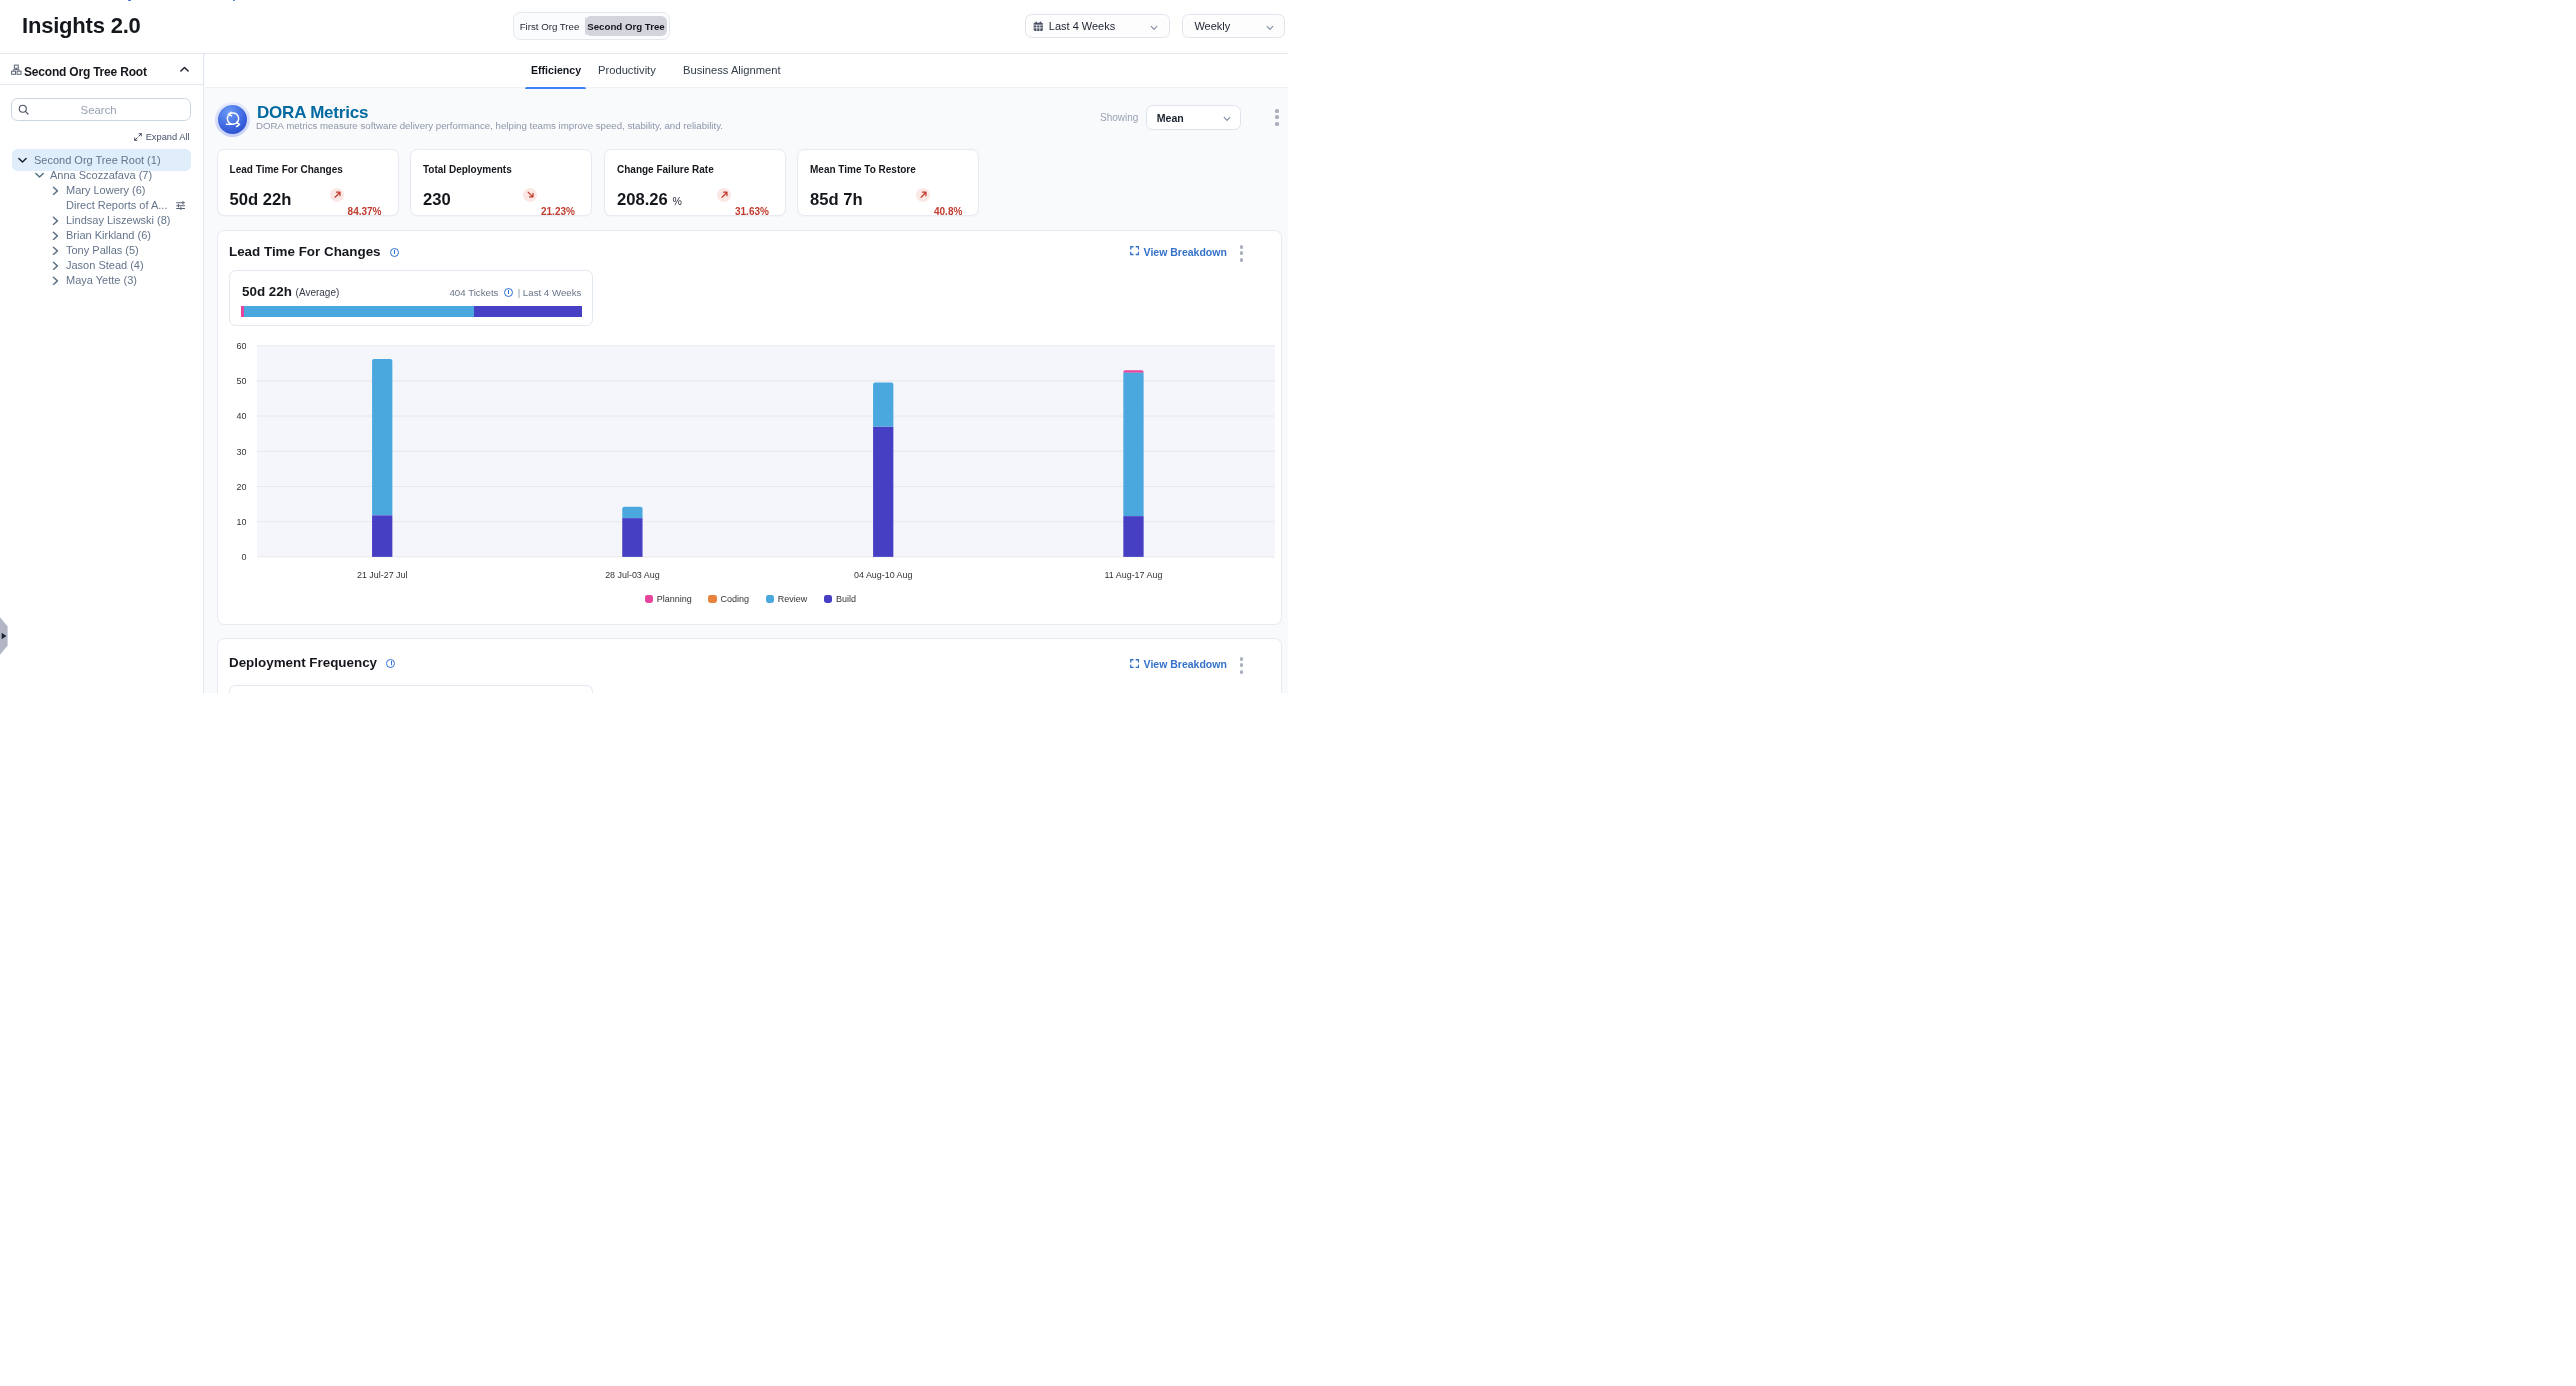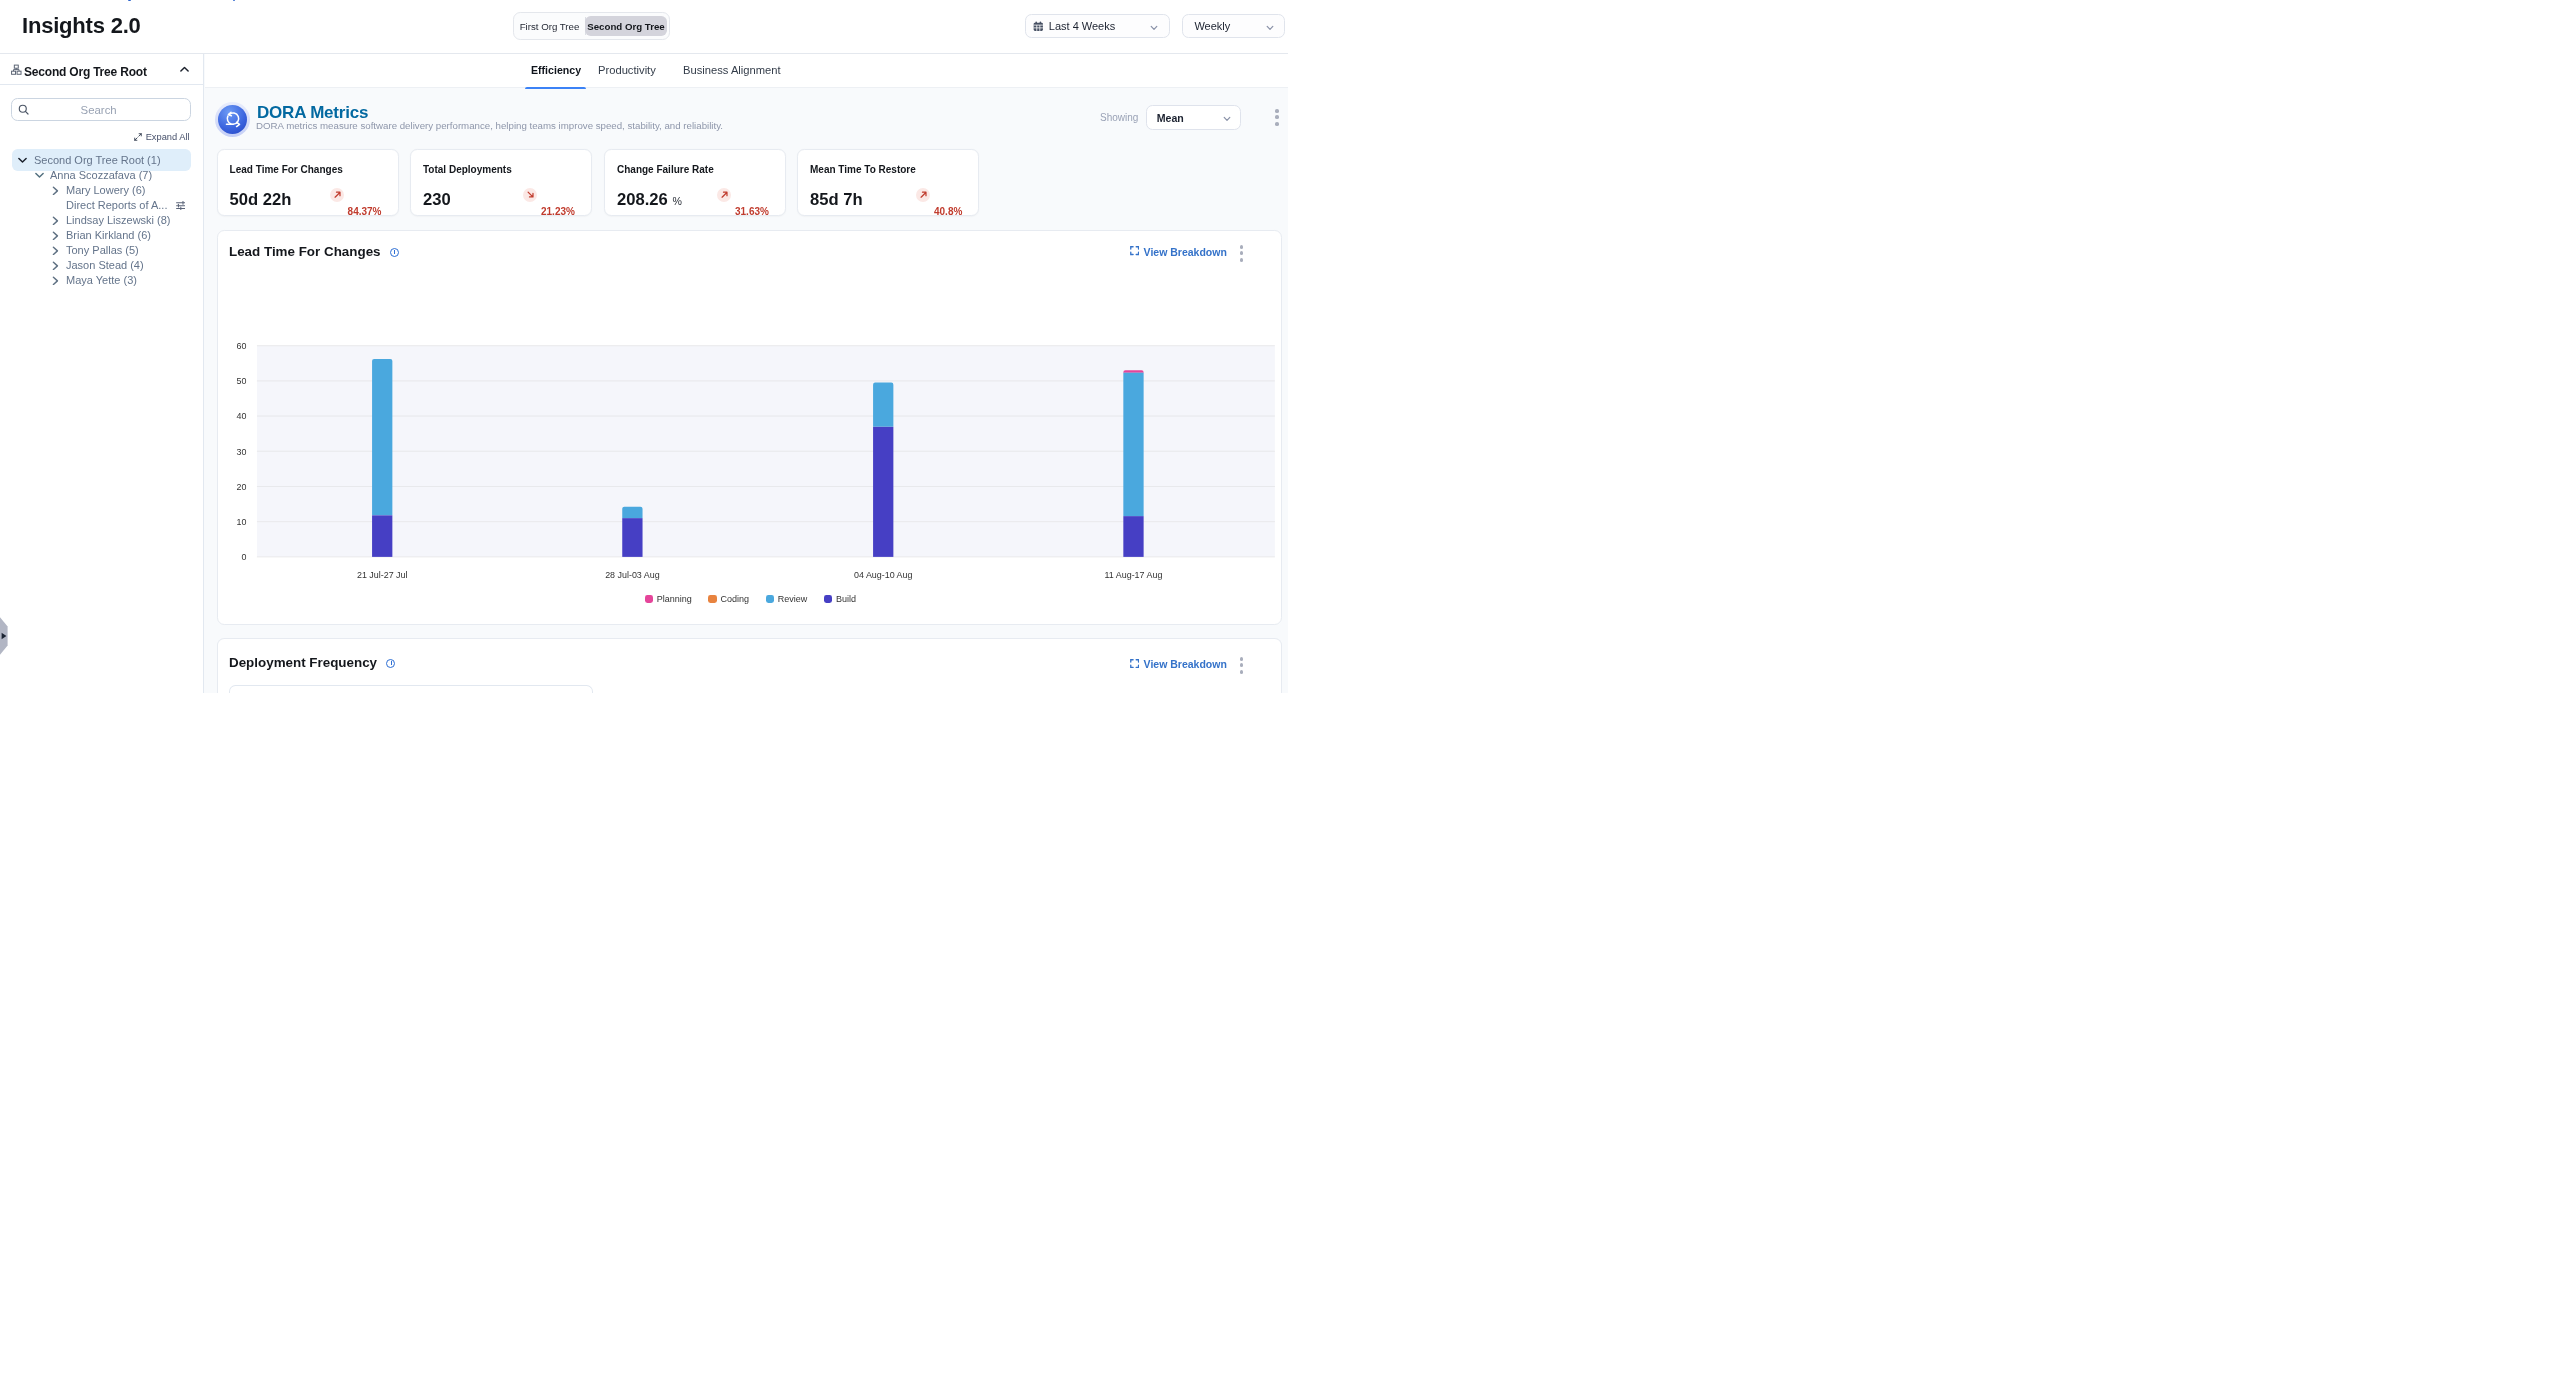--- a/index.html
+++ b/index.html
@@ -291,20 +291,29 @@
       <svg style="position:absolute;left:912px;top:15.4px" width="9.3" height="9.3" viewBox="0 0 12 12" fill="none" stroke="#3472c9" stroke-width="1.7" stroke-linecap="round">
           <path d="M1 4 V1 H4 M8 1 H11 V4 M11 8 V11 H8 M4 11 H1 V8"></path>
         </svg>
       <div class="vb" style="left:926px; top:14.6px">View Breakdown</div>
       <div class="kebab" style="left:1022px; top:14px;">
           <i></i>
           <i></i>
           <i></i>
         </div>
 
+      <div id="sumbox">
+        <div class="big">50d 22h <span class="avg">(Average)</span></div>
+        <div class="right">404 Tickets <span class="info" style="margin:0 2.4px"></span> <span style="color:#8a94a6">|</span> Last 4 Weeks</div>
+        <div id="sumbar">
+          <div style="width:3.2px;background:#e5459a"></div>
+          <div style="width:230px;background:#4aa8de"></div>
+          <div style="width:108px;background:#4740c4"></div>
+        </div>
+      </div>
 
       <svg id="plot" width="1065" height="252" viewBox="0 0 1312 310" style="position:absolute; left:0; top:108px">
         <rect x="48" y="8" width="1254" height="260.2" fill="#f5f6fb"></rect>
         <g stroke="#e5e5e7" stroke-width="1">
           <line x1="48" y1="8" x2="1302" y2="8"></line>
           <line x1="48" y1="51.4" x2="1302" y2="51.4"></line>
           <line x1="48" y1="94.7" x2="1302" y2="94.7"></line>
           <line x1="48" y1="138.1" x2="1302" y2="138.1"></line>
           <line x1="48" y1="181.5" x2="1302" y2="181.5"></line>
           <line x1="48" y1="224.8" x2="1302" y2="224.8"></line>

